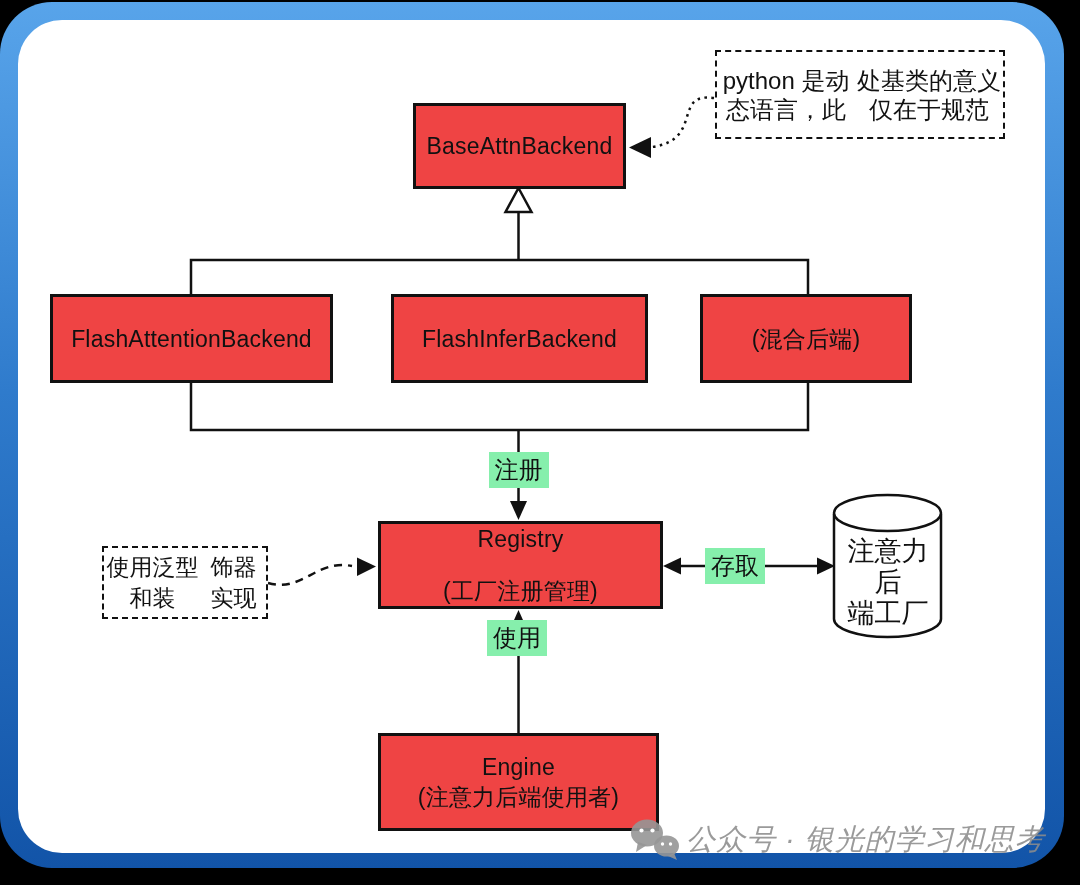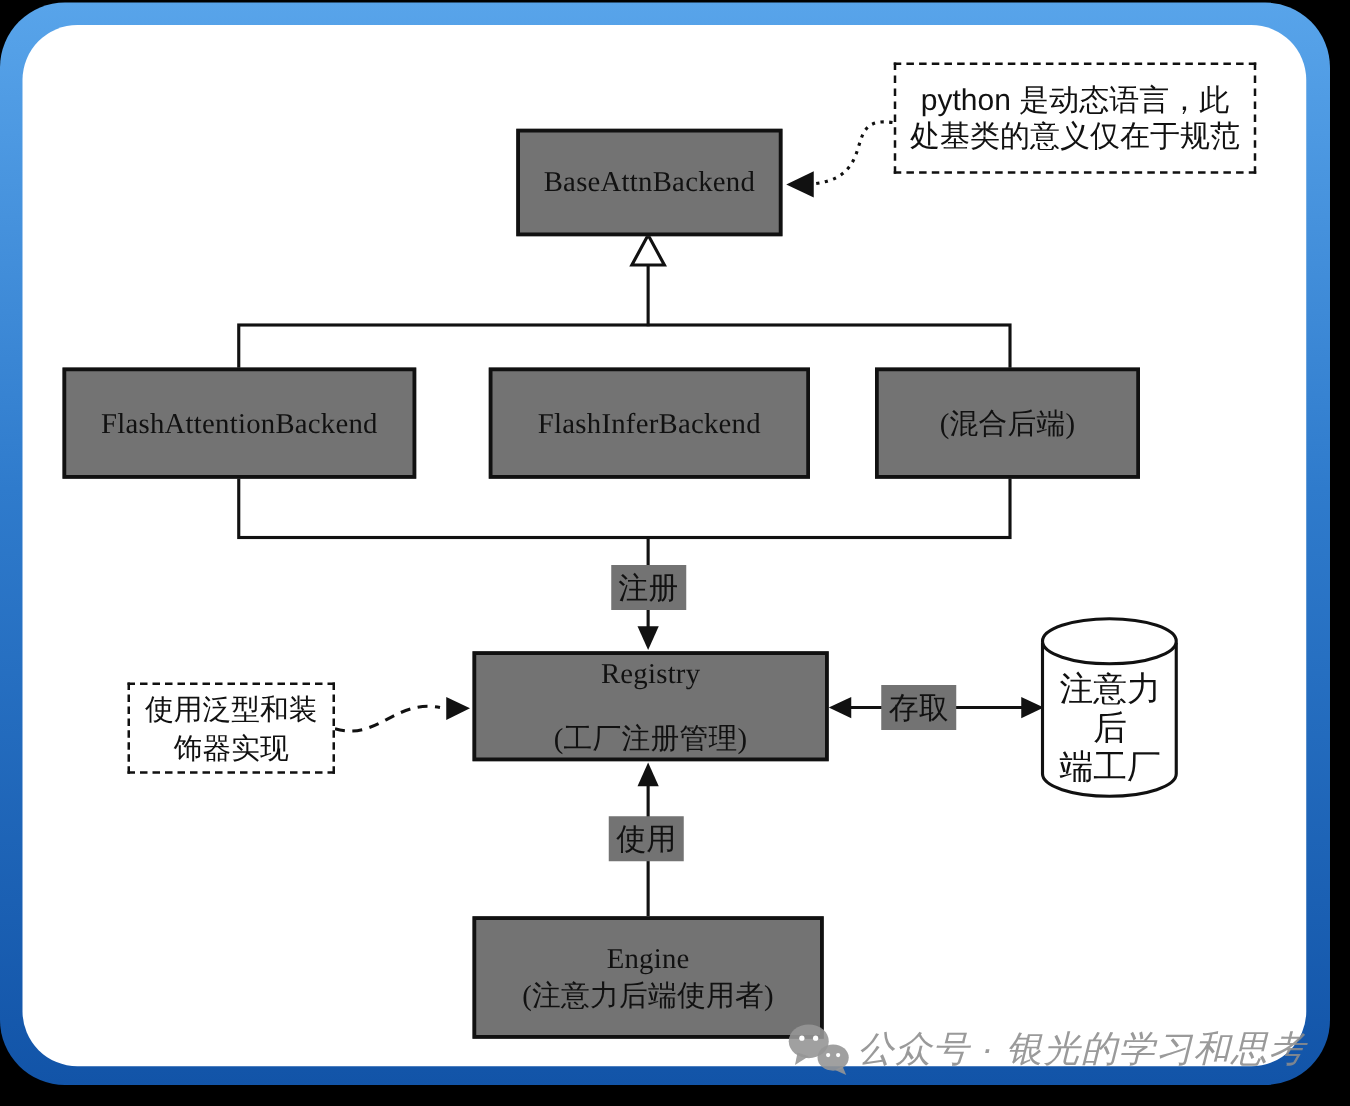--- a/index.html
+++ b/index.html
@@ -13,39 +13,39 @@
     border-radius:52px;
     background:linear-gradient(180deg,#58a4ea 0%,#2f7bcc 45%,#1254a8 100%);
     box-shadow:6px 8px 10px rgba(0,0,0,.55);
   }
   .card{
     position:absolute;left:18px;top:20px;width:1027px;height:833px;
     border-radius:44px;background:#fff;
   }
   svg.connectors{position:absolute;left:0;top:0;z-index:2;}
   .box{
-    position:absolute;z-index:3;background:#737373;border:3px solid #111;
+    position:absolute;z-index:3;background:#ef4444;border:3px solid #111;
     display:flex;flex-direction:column;align-items:center;justify-content:center;
     font-size:23px;color:#111;text-align:center;line-height:30px;
-    box-sizing:border-box;letter-spacing:.2px;font-family:Liberation Serif, serif;
+    box-sizing:border-box;letter-spacing:.2px;
   }
   .note{
     position:absolute;z-index:3;background:#fff;border:2px dashed #111;
-    display:flex;flex-direction:column;align-items:center;justify-content:center;
+    display:flex;flex-direction:row;align-items:center;justify-content:center;
     color:#111;text-align:center;box-sizing:border-box;
   }
   .note-python{left:715px;top:50px;width:290px;height:89px;font-size:24px;line-height:29px;}
   .note-generics{left:102px;top:546px;width:166px;height:73px;font-size:23px;line-height:31px;}
   .db-text{
     position:absolute;z-index:3;left:838px;top:550px;width:100px;height:64px;
     display:flex;flex-direction:column;align-items:center;justify-content:center;
     font-size:27px;line-height:31px;color:#111;text-align:center;
   }
   .edge-label{
-    position:absolute;z-index:4;background:#737373;color:#111;
+    position:absolute;z-index:4;background:#86efac;color:#111;
     font-size:24px;padding:2px 6px;transform:translate(-50%,-50%);
     white-space:nowrap;
   }
   .watermark{
     position:absolute;z-index:6;left:630px;top:816px;height:48px;
     display:flex;align-items:center;gap:6px;font-style:italic;
   }
   .watermark-text{
     font-size:29px;color:rgba(140,140,140,0.88);letter-spacing:1px;white-space:nowrap;
   }
@@ -118,21 +118,21 @@
   <span>使用泛型和装</span>
   <span>饰器实现</span>
 </div>
 
 <div class="db-text">
   <span>注意力后</span>
   <span>端工厂</span>
 </div>
 
 <span class="edge-label" style="left:518.5px;top:470px;">注册</span>
-<span class="edge-label" style="left:517px;top:671px;">使用</span>
+<span class="edge-label" style="left:517px;top:638px;">使用</span>
 <span class="edge-label" style="left:735px;top:566px;">存取</span>
 
 <div class="watermark">
   <svg width="50" height="44" viewBox="0 0 50 44">
     <g fill="rgba(150,150,150,0.9)">
       <ellipse cx="17" cy="15" rx="16" ry="13.5"></ellipse>
       <polygon points="8,24 6,34 17,27"></polygon>
       <ellipse cx="36.5" cy="28" rx="12.5" ry="10.5"></ellipse>
       <polygon points="44,35 47,42 38,38"></polygon>
     </g>

